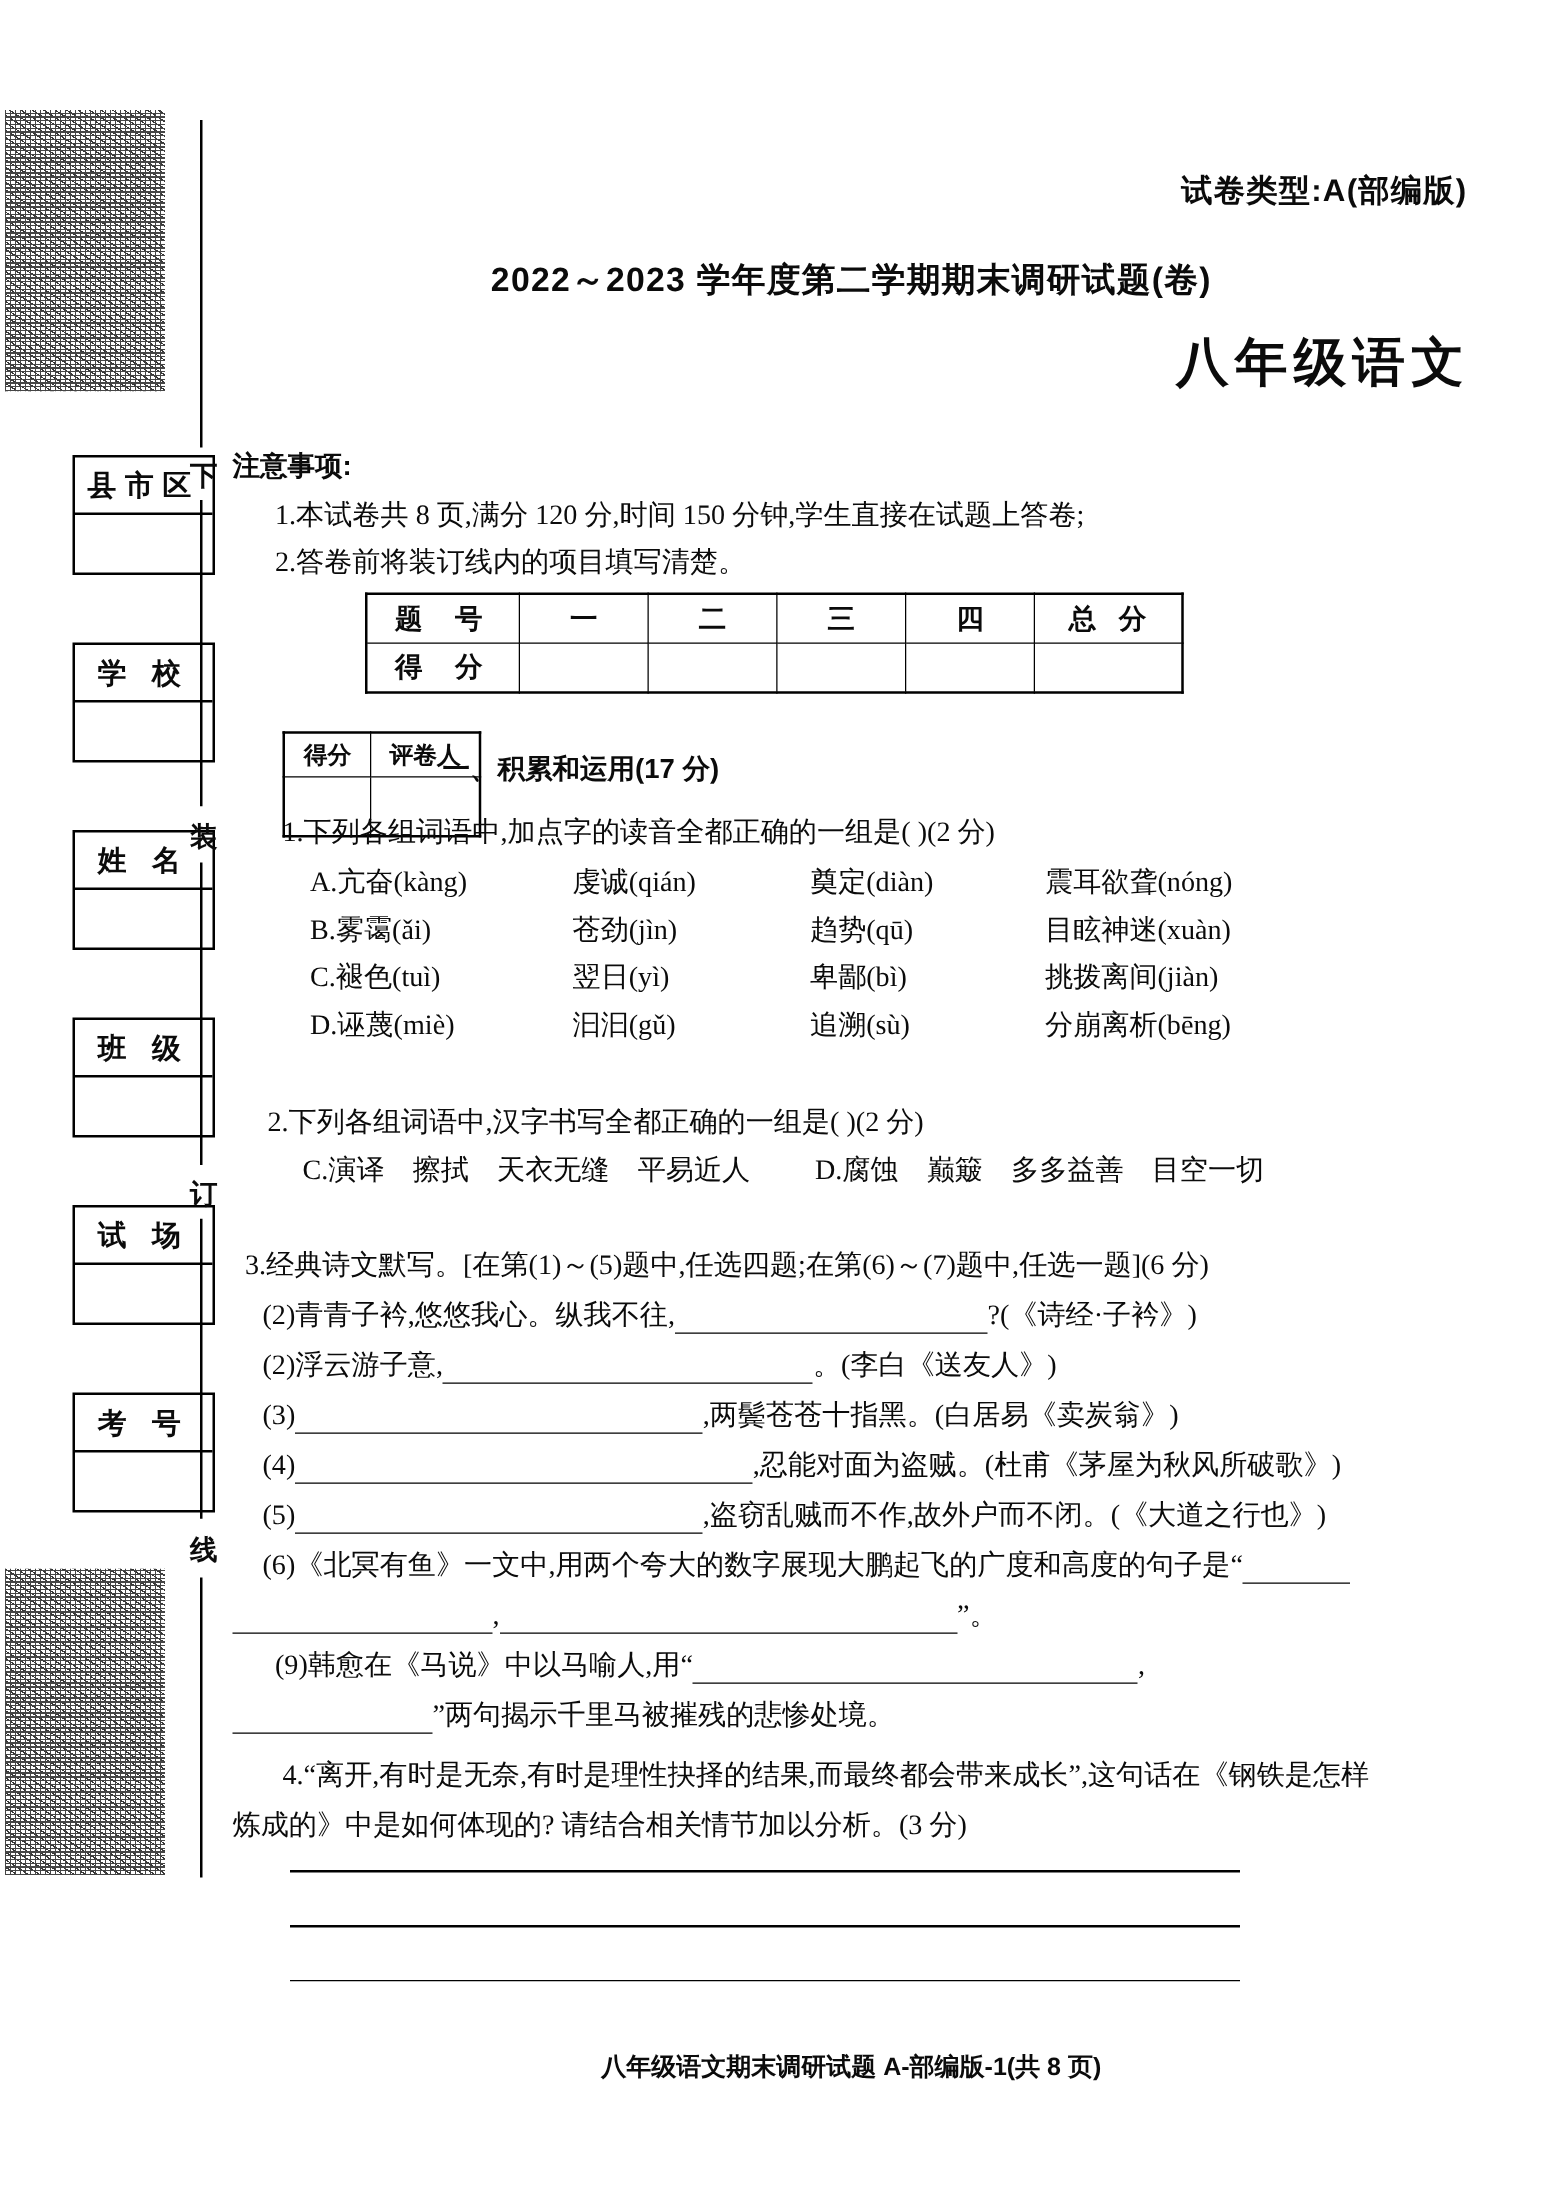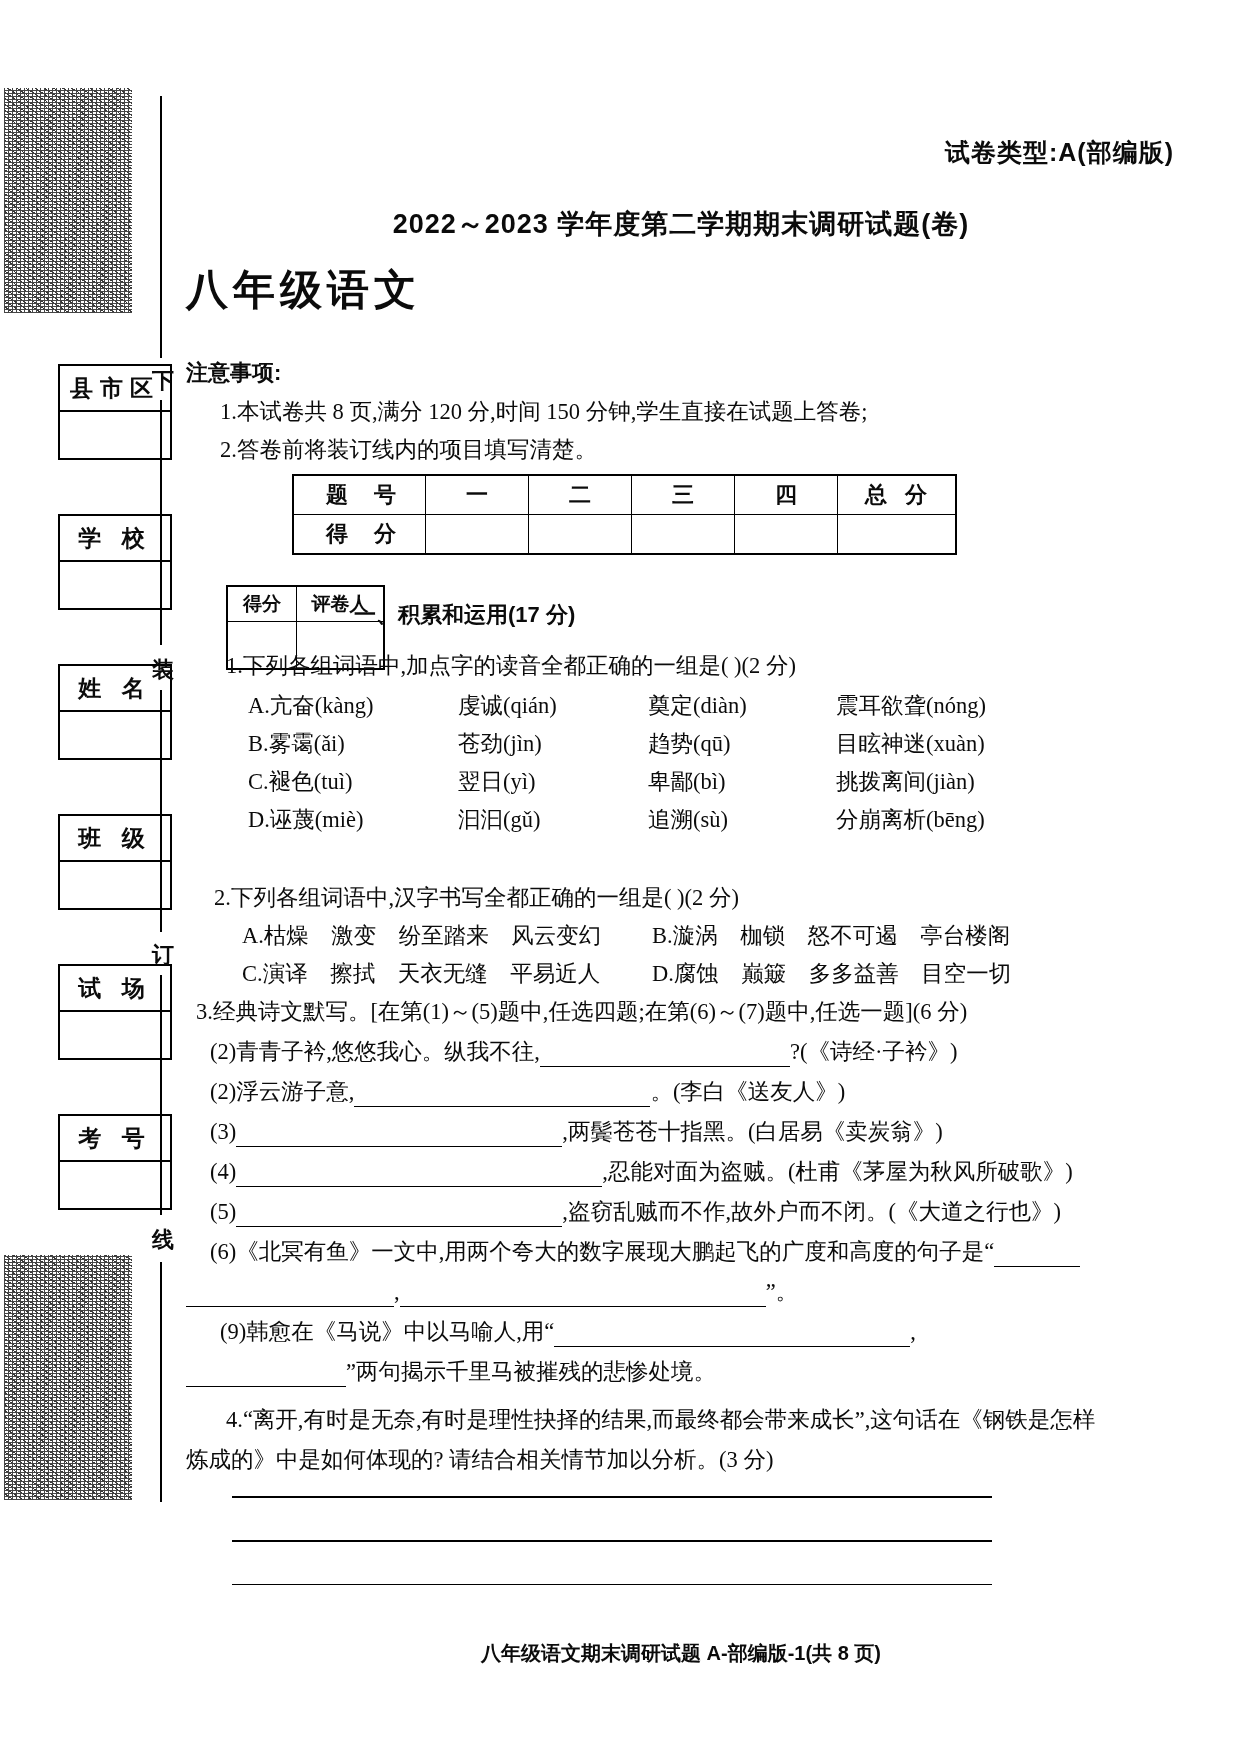--- a/index.html
+++ b/index.html
@@ -53,42 +53,42 @@
     white-space:nowrap;
   }
   .exam-title{
     position:absolute;left:0;right:20px;top:206px;
     text-align:center;font-size:27px;font-weight:700;letter-spacing:1px;
     font-family:"Liberation Sans","DejaVu Sans",sans-serif;
     white-space:nowrap;
   }
   .subject-title{
     position:absolute;left:0;right:20px;top:262px;
-    text-align:left;font-size:42px;font-weight:700;letter-spacing:5px;
+    text-align:right;font-size:42px;font-weight:700;letter-spacing:5px;
     font-family:"Liberation Sans","DejaVu Sans",sans-serif;
   }
 
   .notice-head{
     position:absolute;left:0;top:358px;font-size:22px;font-weight:700;
     font-family:"Liberation Sans","DejaVu Sans",sans-serif;
   }
   .notice-1{position:absolute;left:34px;top:396px;font-size:22.5px;white-space:nowrap;}
   .notice-2{position:absolute;left:34px;top:434px;font-size:22.5px;white-space:nowrap;}
 
   
   table{border-collapse:collapse;}
   .score-table{
     position:absolute;left:106px;top:474px;border:2.4px solid #000;
   }
   .score-table td{
     border:1.6px solid #000;text-align:center;
     font-size:22px;font-weight:700;
     font-family:"Liberation Sans","DejaVu Sans",sans-serif;
   }
-  .score-table td.hd{width:116px;height:36px;letter-spacing:10px;padding-left:14px;}
+  .score-table td.hd{width:116px;height:36px;letter-spacing:10px;padding-left:4px;}
   .score-table td.c{width:100px;height:36px;}
   .score-table td.tot{width:110px;height:36px;letter-spacing:6px;padding-left:6px;}
 
   .grader-table{
     position:absolute;left:4px;top:585px;border:2.4px solid #000;margin-left:36px;
   }
   .grader-table td{
     border:1.6px solid #000;text-align:center;
     font-size:19px;font-weight:700;
     font-family:"Liberation Sans","DejaVu Sans",sans-serif;
@@ -234,24 +234,20 @@
         <span class="o" style="left:62px">D.诬蔑(miè)</span>
         <span class="o" style="left:272px">汩汩(gǔ)</span>
         <span class="o" style="left:462px">追溯(sù)</span>
         <span class="o" style="left:650px">分崩离析(bēng)</span>
       </div>
     </div>
 
     <div class="q" style="left:28px;top:882px">2.下列各组词语中,汉字书写全都正确的一组是(      )(2 分)</div>
     <div class="opts" style="top:920px">
       <div class="row">
-        <span class="o" style="left:56px">A.枯燥　激变　纷至踏来　风云变幻</span>
-        <span class="o" style="left:466px">B.漩涡　枷锁　怒不可遏　亭台楼阁</span>
-      </div>
-      <div class="row">
         <span class="o" style="left:56px">C.演译　擦拭　天衣无缝　平易近人</span>
         <span class="o" style="left:466px">D.腐蚀　巅簸　多多益善　目空一切</span>
       </div>
     </div>
 
     <div class="q" style="left:10px;top:996px">3.经典诗文默写。[在第(1)～(5)题中,任选四题;在第(6)～(7)题中,任选一题](6 分)</div>
 
     <div class="fill" style="left:24px;top:1036px">
       <span>(2)青青子衿,悠悠我心。纵我不往,</span><span class="ul" style="width:250px"></span><span>?(《诗经·子衿》)</span>
     </div>

